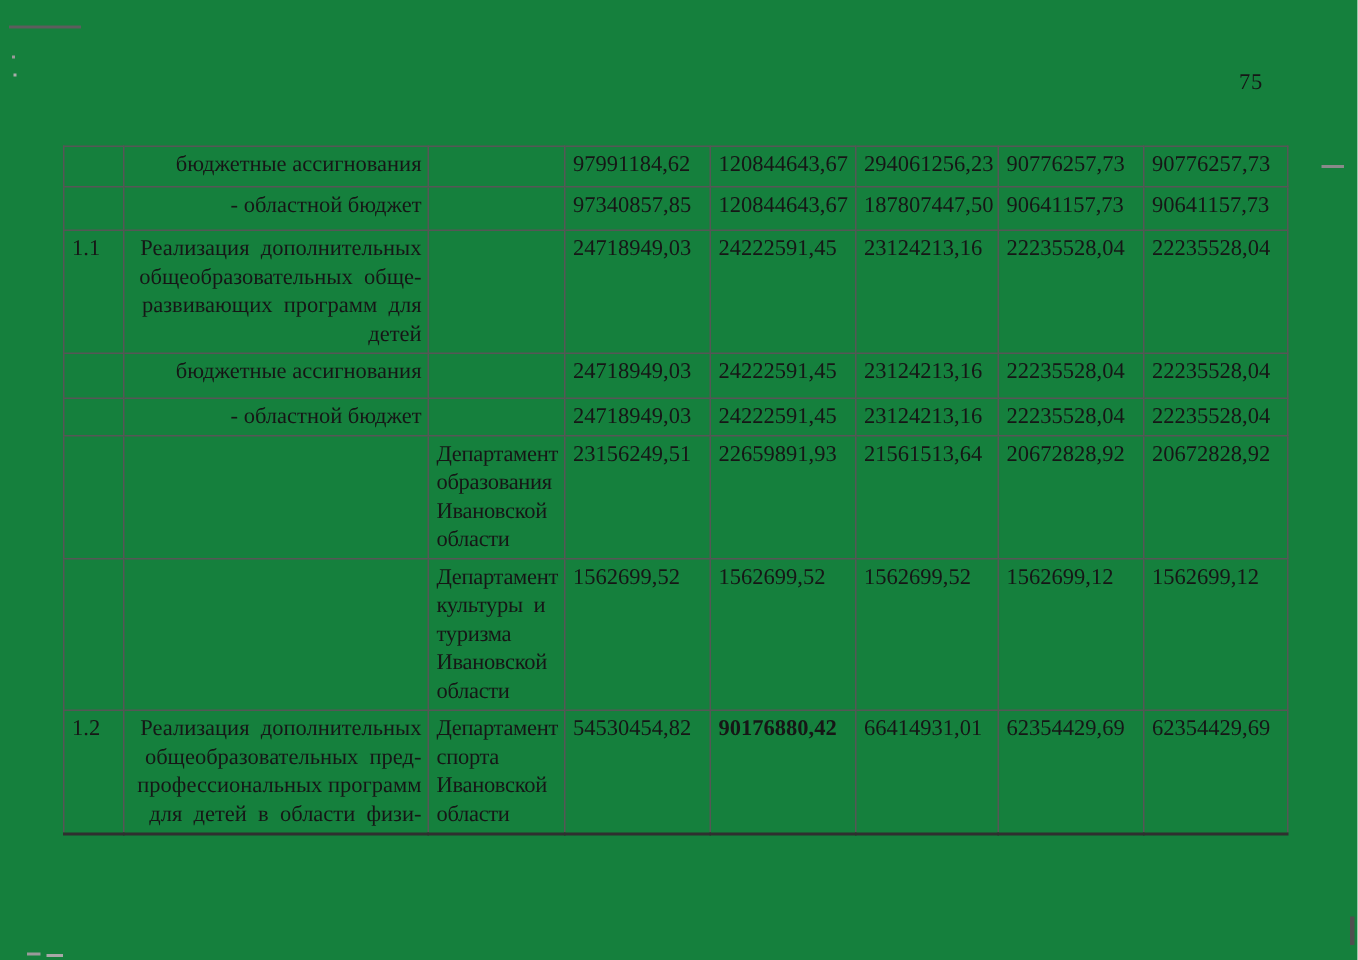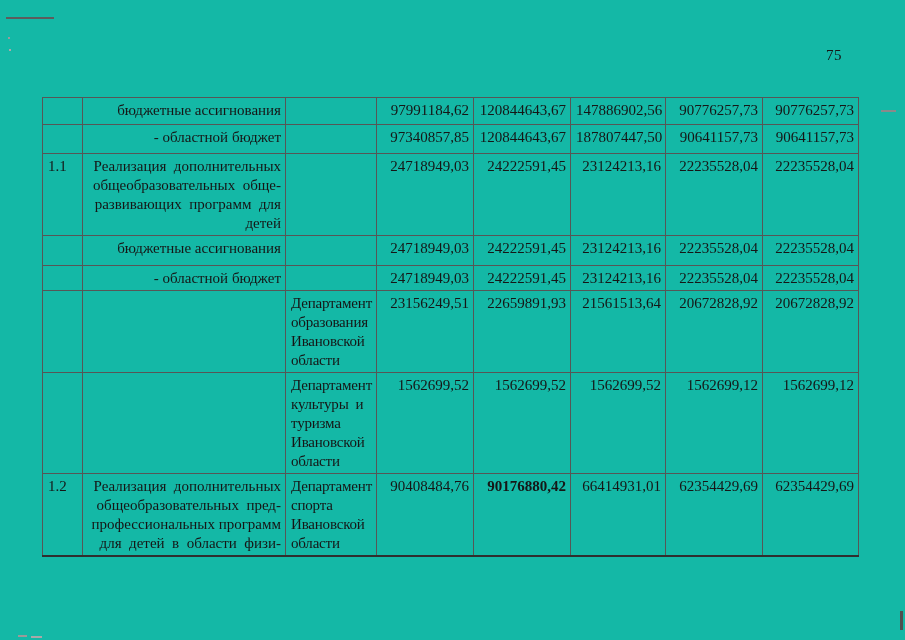--- a/index.html
+++ b/index.html
@@ -1,19 +1,19 @@
 <!DOCTYPE html>
 <html><head>
 <meta charset="utf-8">
 <style>
   html,body{margin:0;padding:0;background:#ffffff;}
   .sheet{
     position:relative;
     width:905px;height:640px;
-    background:#14b8a6;
+    background:#15803d;
     font-family:"Liberation Serif","DejaVu Serif",serif;
     color:#161616;
     overflow:hidden;
   }
   .page-number{
     position:absolute;left:826px;top:47px;
     font-size:15px;letter-spacing:0.5px;
   }
   
   .art{position:absolute;background:#6a6a6a;}
@@ -38,21 +38,21 @@
     vertical-align:top;
     padding:3px 4px 2px 5px;
     font-size:15px;
     line-height:19px;
     overflow:hidden;
     white-space:pre-wrap;
   }
   td.num{padding-left:4px;margin-left:47px;}
   td.name{text-align:right;}
   td.dept{font-size:14.5px;letter-spacing:-0.2px;padding-left:4px;margin-left:11px;}
-  td.val{text-align:right;padding-left:2px;padding-right:2px;margin-left:19px;}
+  td.val{text-align:left;padding-left:2px;padding-right:2px;margin-left:19px;}
   td.bold{font-weight:bold;}
 </style>
 </head>
 <body>
 
 <div class="sheet">
 
   <span class="art art-topline"></span>
   <span class="art art-dot1"></span>
   <span class="art art-dot2"></span>
@@ -74,21 +74,21 @@
       <col style="width:97px">
         <col style="width:96px">
     </colgroup>
     <tbody>
       <tr style="height:27px">
         <td class="num"></td>
         <td class="name">бюджетные ассигнования</td>
         <td class="dept"></td>
         <td class="val">97991184,62</td>
         <td class="val">120844643,67</td>
-        <td class="val">147886902,56</td>
+        <td class="val">294061256,23</td>
         <td class="val">90776257,73</td>
         <td class="val">90776257,73</td>
       </tr>
       <tr style="height:29px">
         <td class="num"></td>
         <td class="name">- областной бюджет</td>
         <td class="dept"></td>
         <td class="val">97340857,85</td>
         <td class="val">120844643,67</td>
         <td class="val">187807447,50</td>
@@ -158,21 +158,21 @@
       <tr style="height:78px">
         <td class="num">1.2</td>
         <td class="name">Реализация  дополнительных
 общеобразовательных  пред-
 профессиональных программ
 для  детей  в  области  физи-</td>
         <td class="dept">Департамент
 спорта
 Ивановской
 области</td>
-        <td class="val">90408484,76</td>
+        <td class="val">54530454,82</td>
         <td class="val bold">90176880,42</td>
         <td class="val">66414931,01</td>
         <td class="val">62354429,69</td>
         <td class="val">62354429,69</td>
       </tr>
     </tbody>
   </table>
 </div>
 
 </body></html>

